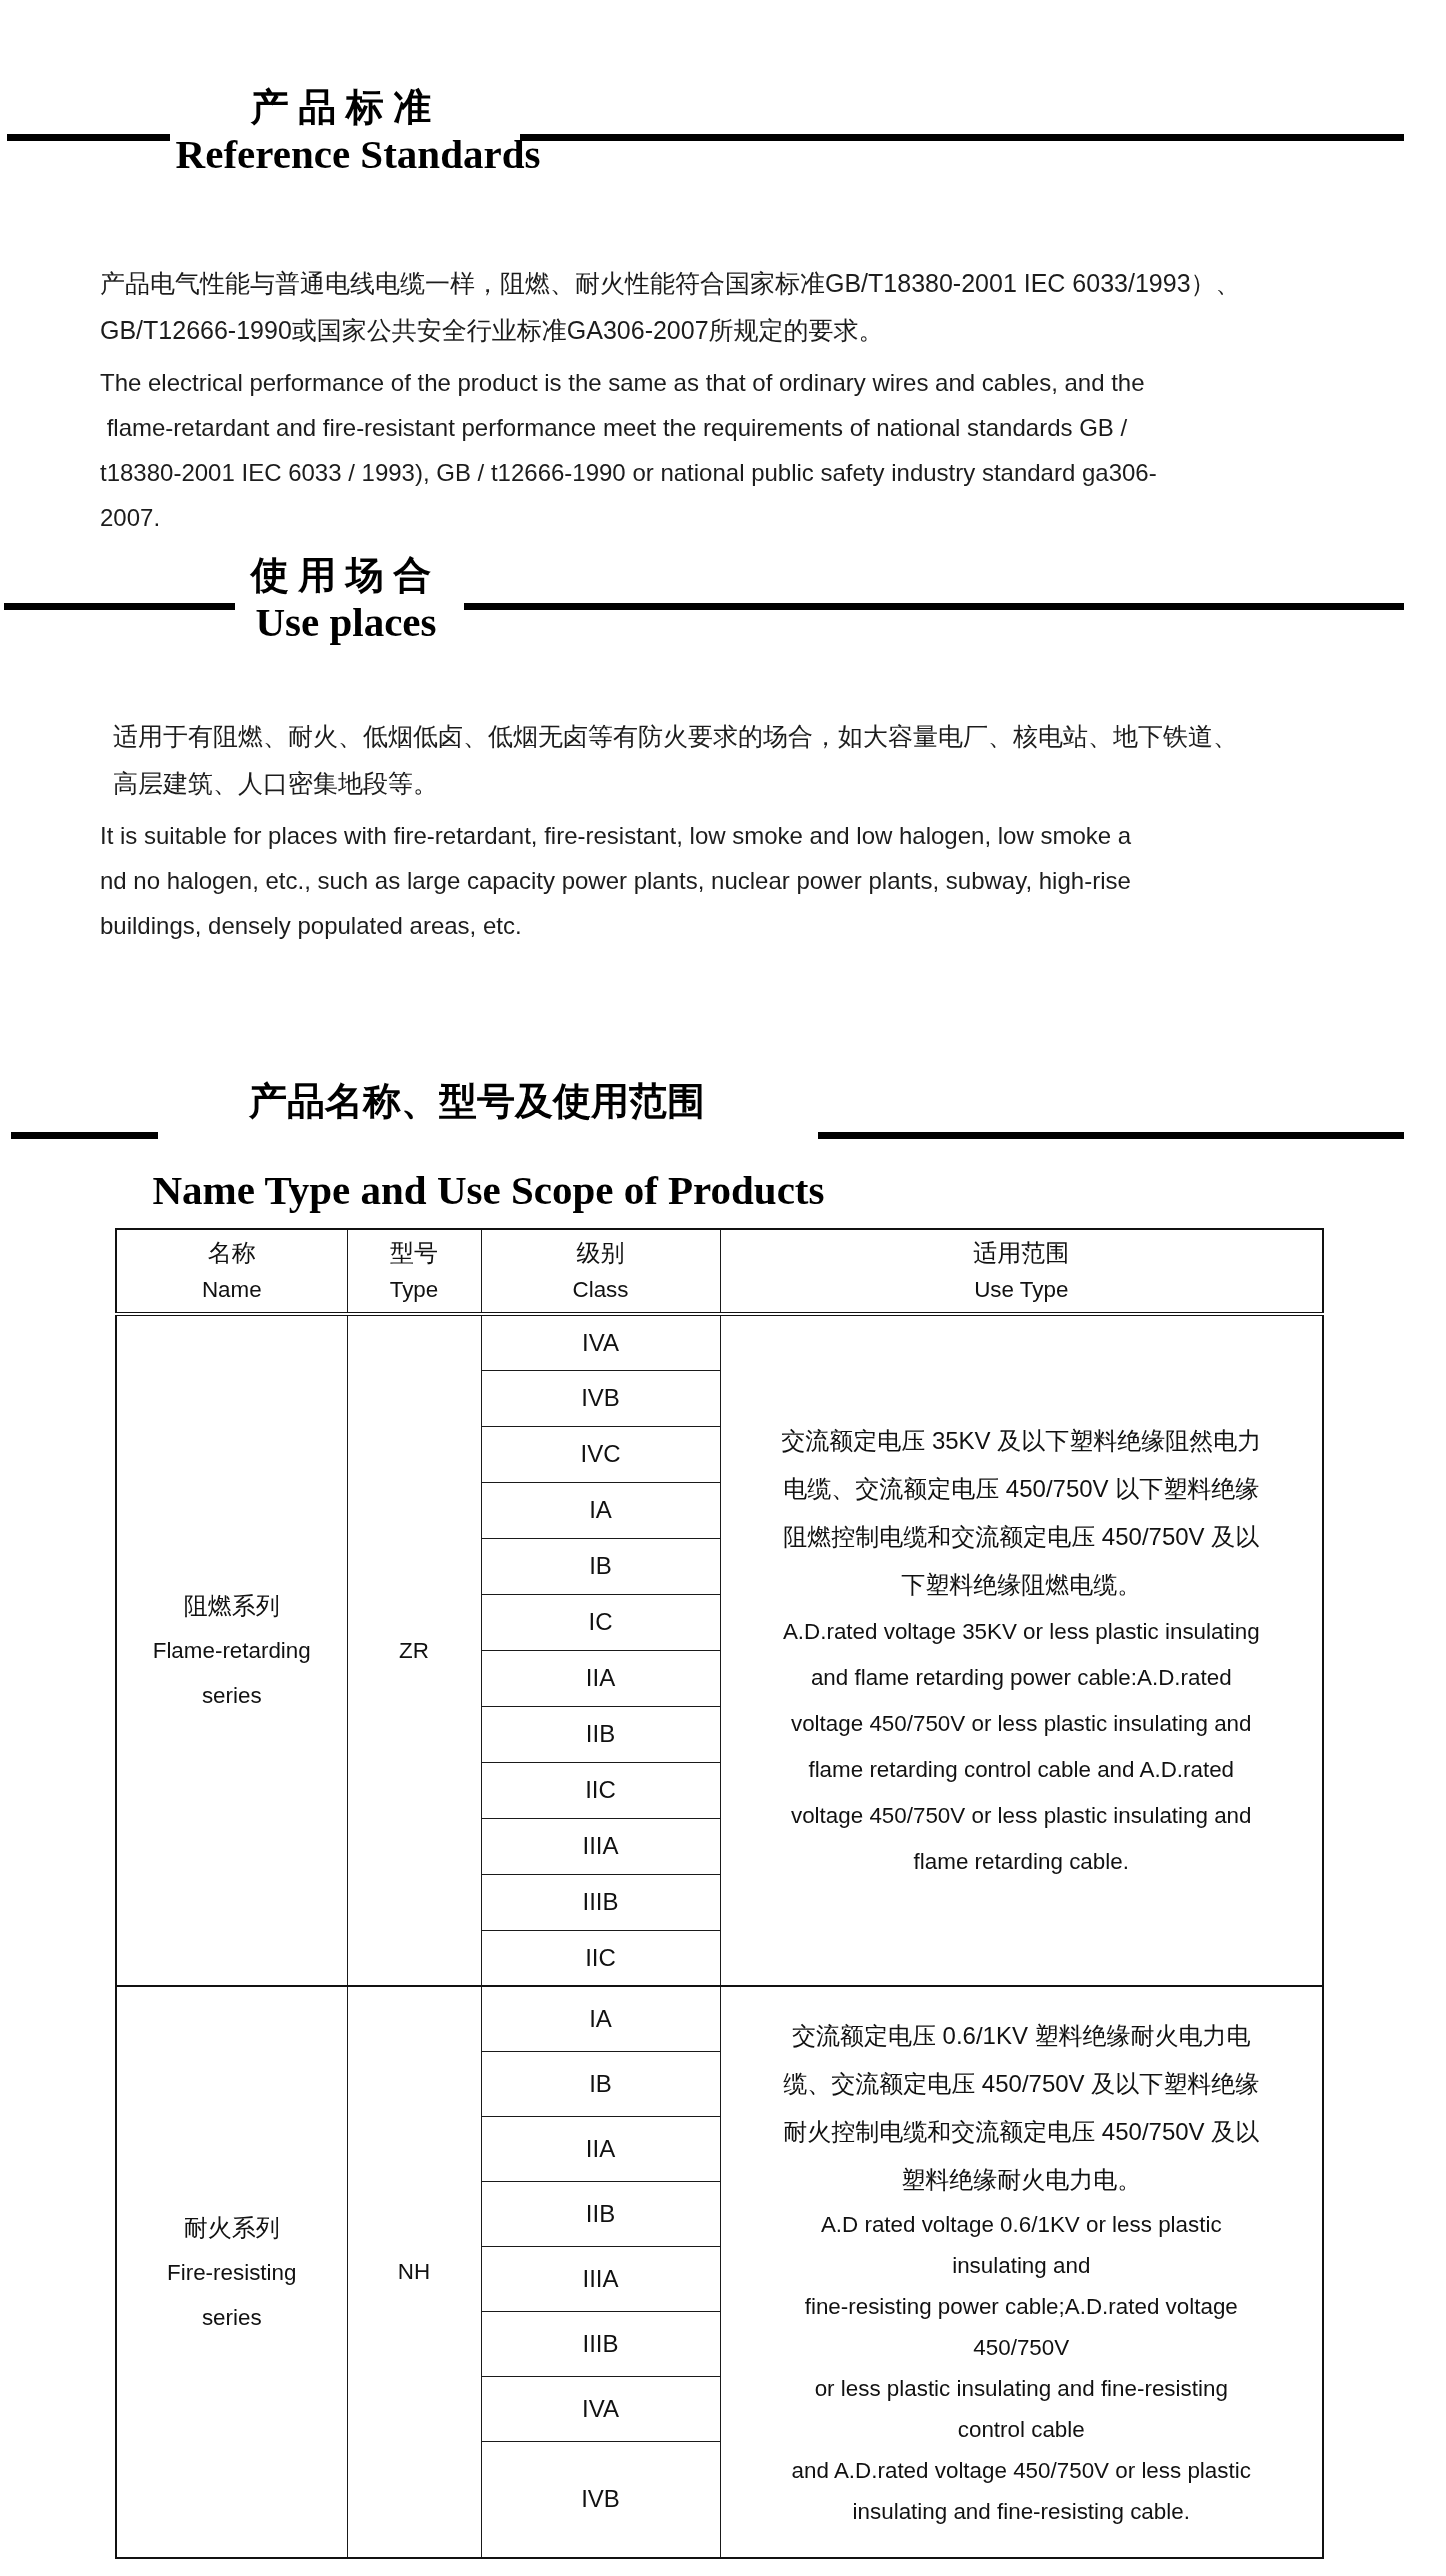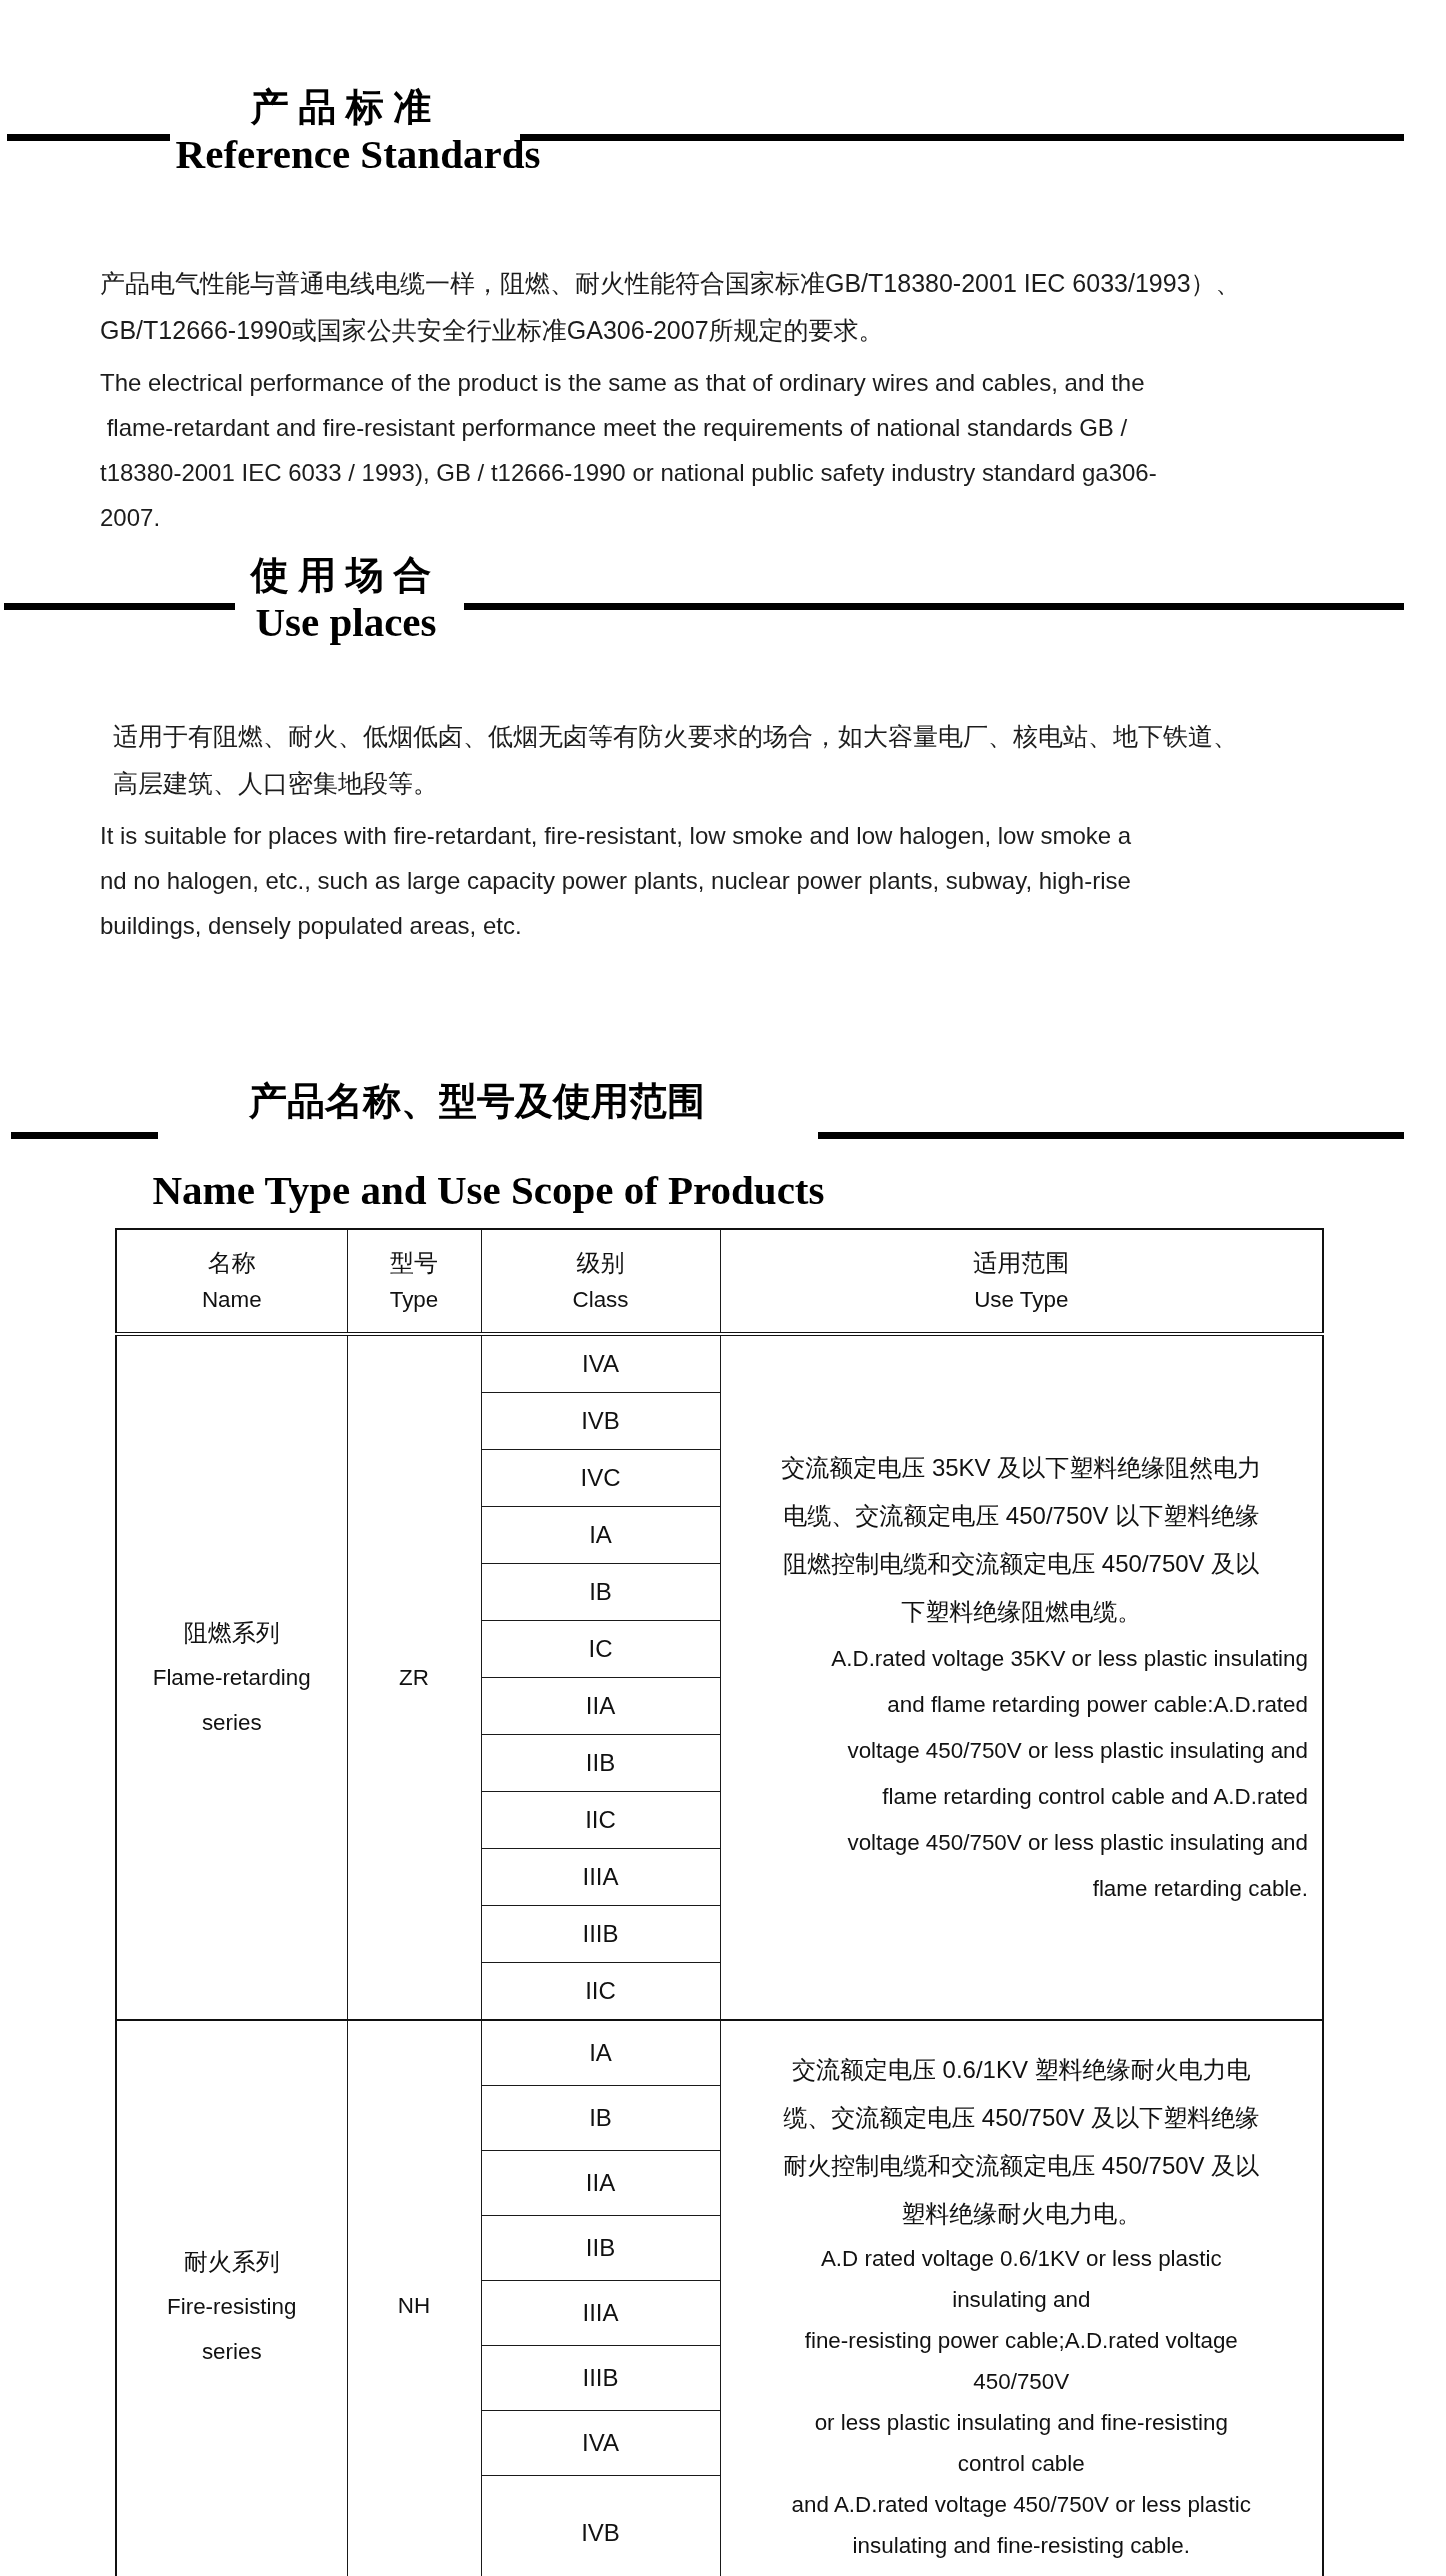--- a/index.html
+++ b/index.html
@@ -29,41 +29,41 @@
   .para-zh .line{font-size:25px;line-height:47px;color:#1c1c1c;}
   .para-en .line{font-size:24px;line-height:45px;color:#1c1c1c;}
 
   table.spec{
     position:absolute;left:115px;top:1228px;
     width:1207px;border-collapse:collapse;table-layout:fixed;
     color:#111;
   }
   table.spec td,table.spec th{
     border:1.8px solid #1a1a1a;
-    padding:14px;vertical-align:middle;text-align:center;
+    padding:2px;vertical-align:middle;text-align:center;
     font-weight:normal;
   }
   table.spec{border:2.7px solid #111;}
   tr.head-row{height:85px;}
   tr.head-row th{border-bottom:4.5px double #111;}
   .col-hdr-zh{font-size:24px;line-height:38px;}
   .col-hdr-en{font-size:22.4px;line-height:36px;}
   td.class-cell{font-size:24px;margin-top:32px;}
   td.type-cell{font-size:22.4px;}
   td.name-cell div{line-height:45px;}
   .name-zh{font-size:24px;}
   .name-en{font-size:22.4px;}
   tr.group-start td{border-top:2.7px solid #111;}
   td.scope-cell{text-align:left;padding:9px 9px 9px 14.3px;}
   .scope-zh .line{
     font-size:24px;line-height:48px;white-space:pre;
     font-family:Liberation Sans, sans-serif;
   }
   .scope-en .line{font-size:22.4px;white-space:pre;}
-  .g0 .scope-en .line{line-height:46px;text-align:right;}
+  .g0 .scope-en .line{line-height:46px;}
   .g1 .scope-en .line{line-height:41px;}
 </style>
 </head>
 <body>
 
 <div class="page">
 
   <div class="bar" style="left:7.2px;top:134px;width:163px;"></div>
   <div class="bar" style="left:520px;top:134px;width:884px;"></div>
   <div class="hdr-zh" style="left:117px;top:86px;width:448px;">产 品 标 准</div>

